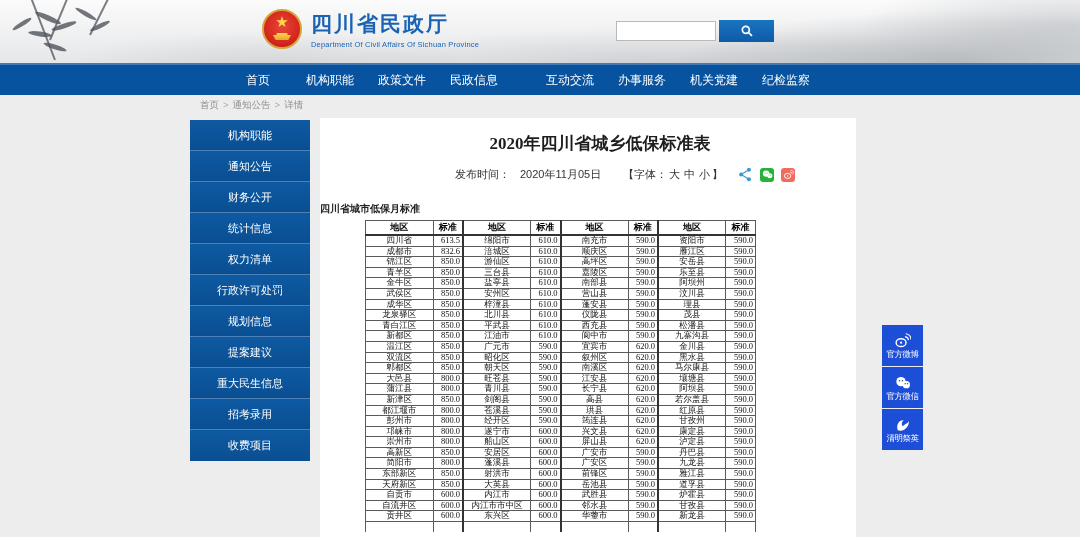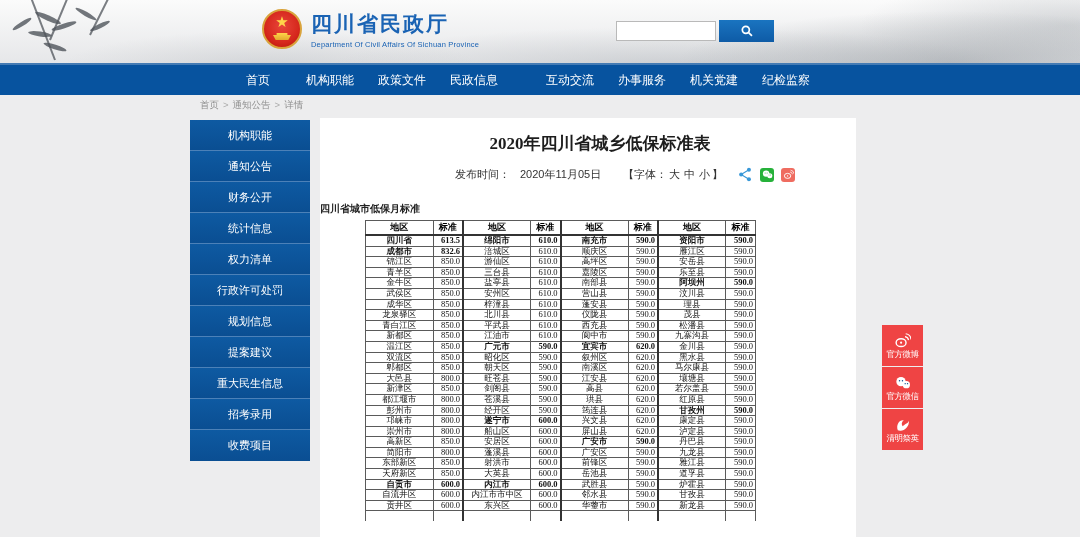--- a/index.html
+++ b/index.html
@@ -75,26 +75,26 @@
   
   #dibao-table { position:absolute; left:45px; top:102px; width:390px; border-collapse:collapse;
     font-family:"Liberation Serif", serif; table-layout:fixed; }
   #dibao-table th, #dibao-table td { border:1px solid #5a5a5a; overflow:hidden; white-space:nowrap; }
   #dibao-table th { font-size:9px; height:13px; font-weight:bold; text-align:center;
     border-bottom:2px solid #333; }
   #dibao-table td { font-size:8.5px; height:9.6px; line-height:9.6px; color:#111; }
   #dibao-table td.region { text-align:center; }
   #dibao-table td.value { text-align:right; padding-right:2px; }
   #dibao-table .sep { border-right:2px solid #333; }
-  #dibao-table .b { font-weight:bold; }
+  #dibao-table .b { font-weight:normal; }
   #dibao-table tr.stub td { border-bottom:none; height:10px; }
 
   
   #floatbar { position:absolute; left:882px; top:325px; width:41px; }
-  .float-item { width:41px; height:41px; margin-bottom:1px; background:#ef4444; color:#fff;
+  .float-item { width:41px; height:41px; margin-bottom:1px; background:#1d4ed8; color:#fff;
     display:flex; flex-direction:column; align-items:center; justify-content:center;
     cursor:pointer; gap:1px; }
   .float-item .flabel { font-size:8.5px; line-height:9px; letter-spacing:-.5px; }
 </style>
 </head>
 <body>
 
 <div id="stage">
 
   <div id="banner">
@@ -359,20 +359,30 @@
             <td class="region">大邑县</td>
             <td class="value sep">800.0</td>
             <td class="region">旺苍县</td>
             <td class="value sep">590.0</td>
             <td class="region">江安县</td>
             <td class="value sep">620.0</td>
             <td class="region">壤塘县</td>
             <td class="value">590.0</td>
           </tr>
           <tr>
+            <td class="region">蒲江县</td>
+            <td class="value sep">800.0</td>
+            <td class="region">青川县</td>
+            <td class="value sep">590.0</td>
+            <td class="region">长宁县</td>
+            <td class="value sep">620.0</td>
+            <td class="region">阿坝县</td>
+            <td class="value">590.0</td>
+          </tr>
+          <tr>
             <td class="region">新津区</td>
             <td class="value sep">850.0</td>
             <td class="region">剑阁县</td>
             <td class="value sep">590.0</td>
             <td class="region">高县</td>
             <td class="value sep">620.0</td>
             <td class="region">若尔盖县</td>
             <td class="value">590.0</td>
           </tr>
           <tr>

